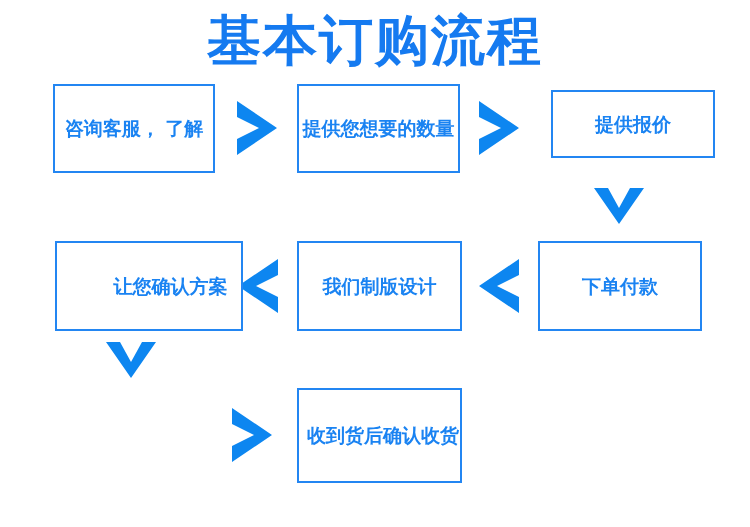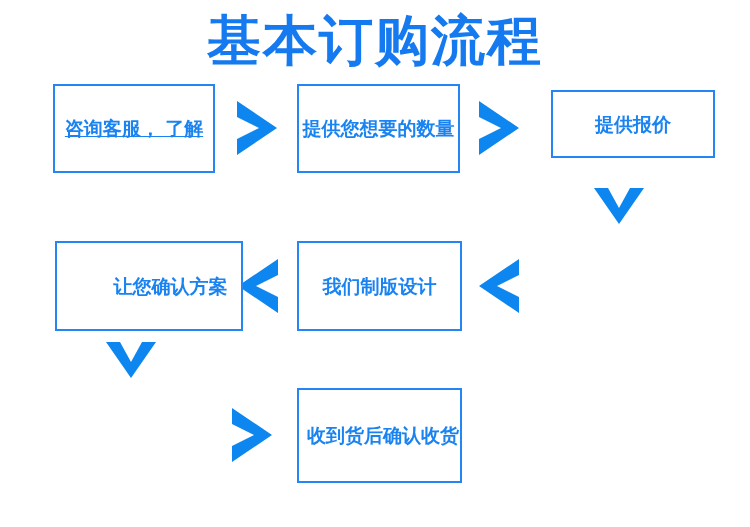--- a/index.html
+++ b/index.html
@@ -40,21 +40,21 @@
     font-size: 19px;
     font-weight: bold;
     line-height: 29px;
   }
   .box .box-line { white-space: pre; }
   .arrow { position: absolute; line-height: 0; }
   .arrow svg { display: block; }
   .arrow polygon { fill: var(--arrow, #0d86f0); }
 
   
-  .pos-b1 { left: 53px;  top: 84px;  width: 162px; height: 89px; text-decoration: underline; }
+  .pos-b1 { left: 53px;  top: 84px;  width: 162px; height: 89px; }
   .pos-b2 { left: 297px; top: 84px;  width: 163px; height: 89px; text-align: right; }
   .pos-b3 { left: 538px; top: 90px;  width: 164px; height: 68px; margin-left: 13px; }
   
   .pos-b4 { left: 538px; top: 241px; width: 164px; height: 90px; }
   .pos-b5 { left: 297px; top: 241px; width: 165px; height: 90px; }
   .pos-b6 { left: 55px;  top: 241px; width: 188px; height: 90px; padding-left: 43px; }
   
   .pos-b7 { left: 55px;  top: 388px; width: 163px; height: 95px; }
   .pos-b8 { left: 297px; top: 388px; width: 165px; height: 95px; padding-left: 7px; }
 
@@ -97,20 +97,23 @@
   <div class="box pos-b3">
     <span class="box-line">提供报价</span>
   </div>
 
   <div class="arrow pos-ad1">
     <svg width="50" height="36" viewBox="0 0 50 36">
         <polygon points="0,0 25,36 50,0 36,0 25,20 14,0"></polygon>
       </svg>
   </div>
 
+  <div class="box pos-b4">
+    <span class="box-line">下单付款</span>
+  </div>
 
   <div class="arrow pos-al1">
     <svg width="40" height="54" viewBox="0 0 40 54">
         <polygon points="40,0 0,27 40,54 40,38 18,27 40,16"></polygon>
       </svg>
   </div>
 
   <div class="box pos-b5">
     <span class="box-line">我们制版设计</span>
   </div>

